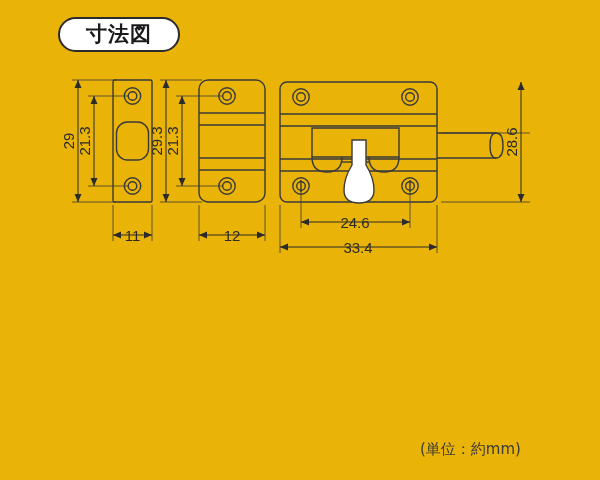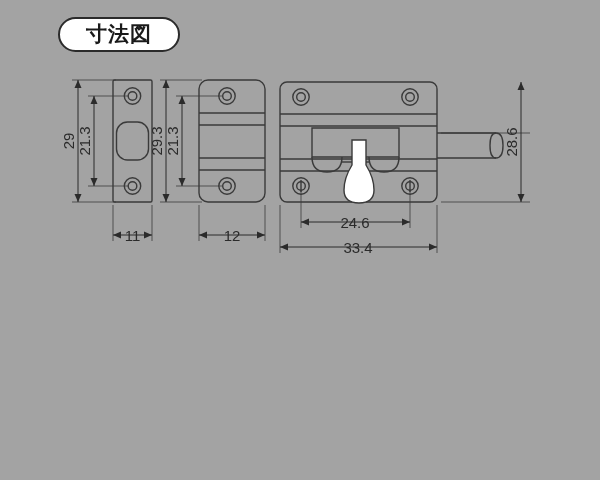--- a/index.html
+++ b/index.html
@@ -11,21 +11,21 @@
     width: 600px;
     height: 480px;
     position: relative;
     font-family: "Liberation Sans", "DejaVu Sans", sans-serif;
     overflow: hidden;
   }
   #page {
     position: absolute;
     left: 0; top: 0;
     width: 600px; height: 480px;
-    background: #a3a3a3;
+    background: #eab308;
   }
   #title-pill {
     position: absolute;
     left: 58px;
     top: 17px;
     width: 122px;
     height: 35px;
     border: 2px solid #2b2b2b;
     border-radius: 18px;
     box-sizing: border-box;
@@ -230,14 +230,15 @@
 
     <g>
       <line x1="521" y1="82" x2="521" y2="202" stroke="#2b2b2b" stroke-width="1"></line>
       <path d="M521,82 l-3.5,8 l7,0 z" fill="#2b2b2b"></path>
       <path d="M521,202 l-3.5,-8 l7,0 z" fill="#2b2b2b"></path>
       <text class="dim-label" x="521" y="142" text-anchor="middle" transform="rotate(-90 521 142)" dy="-4">28.6</text>
     </g>
 
   </svg>
 
+  <div id="unit-note">(単位：約mm)</div>
 
 </div>
 
 </body></html>

